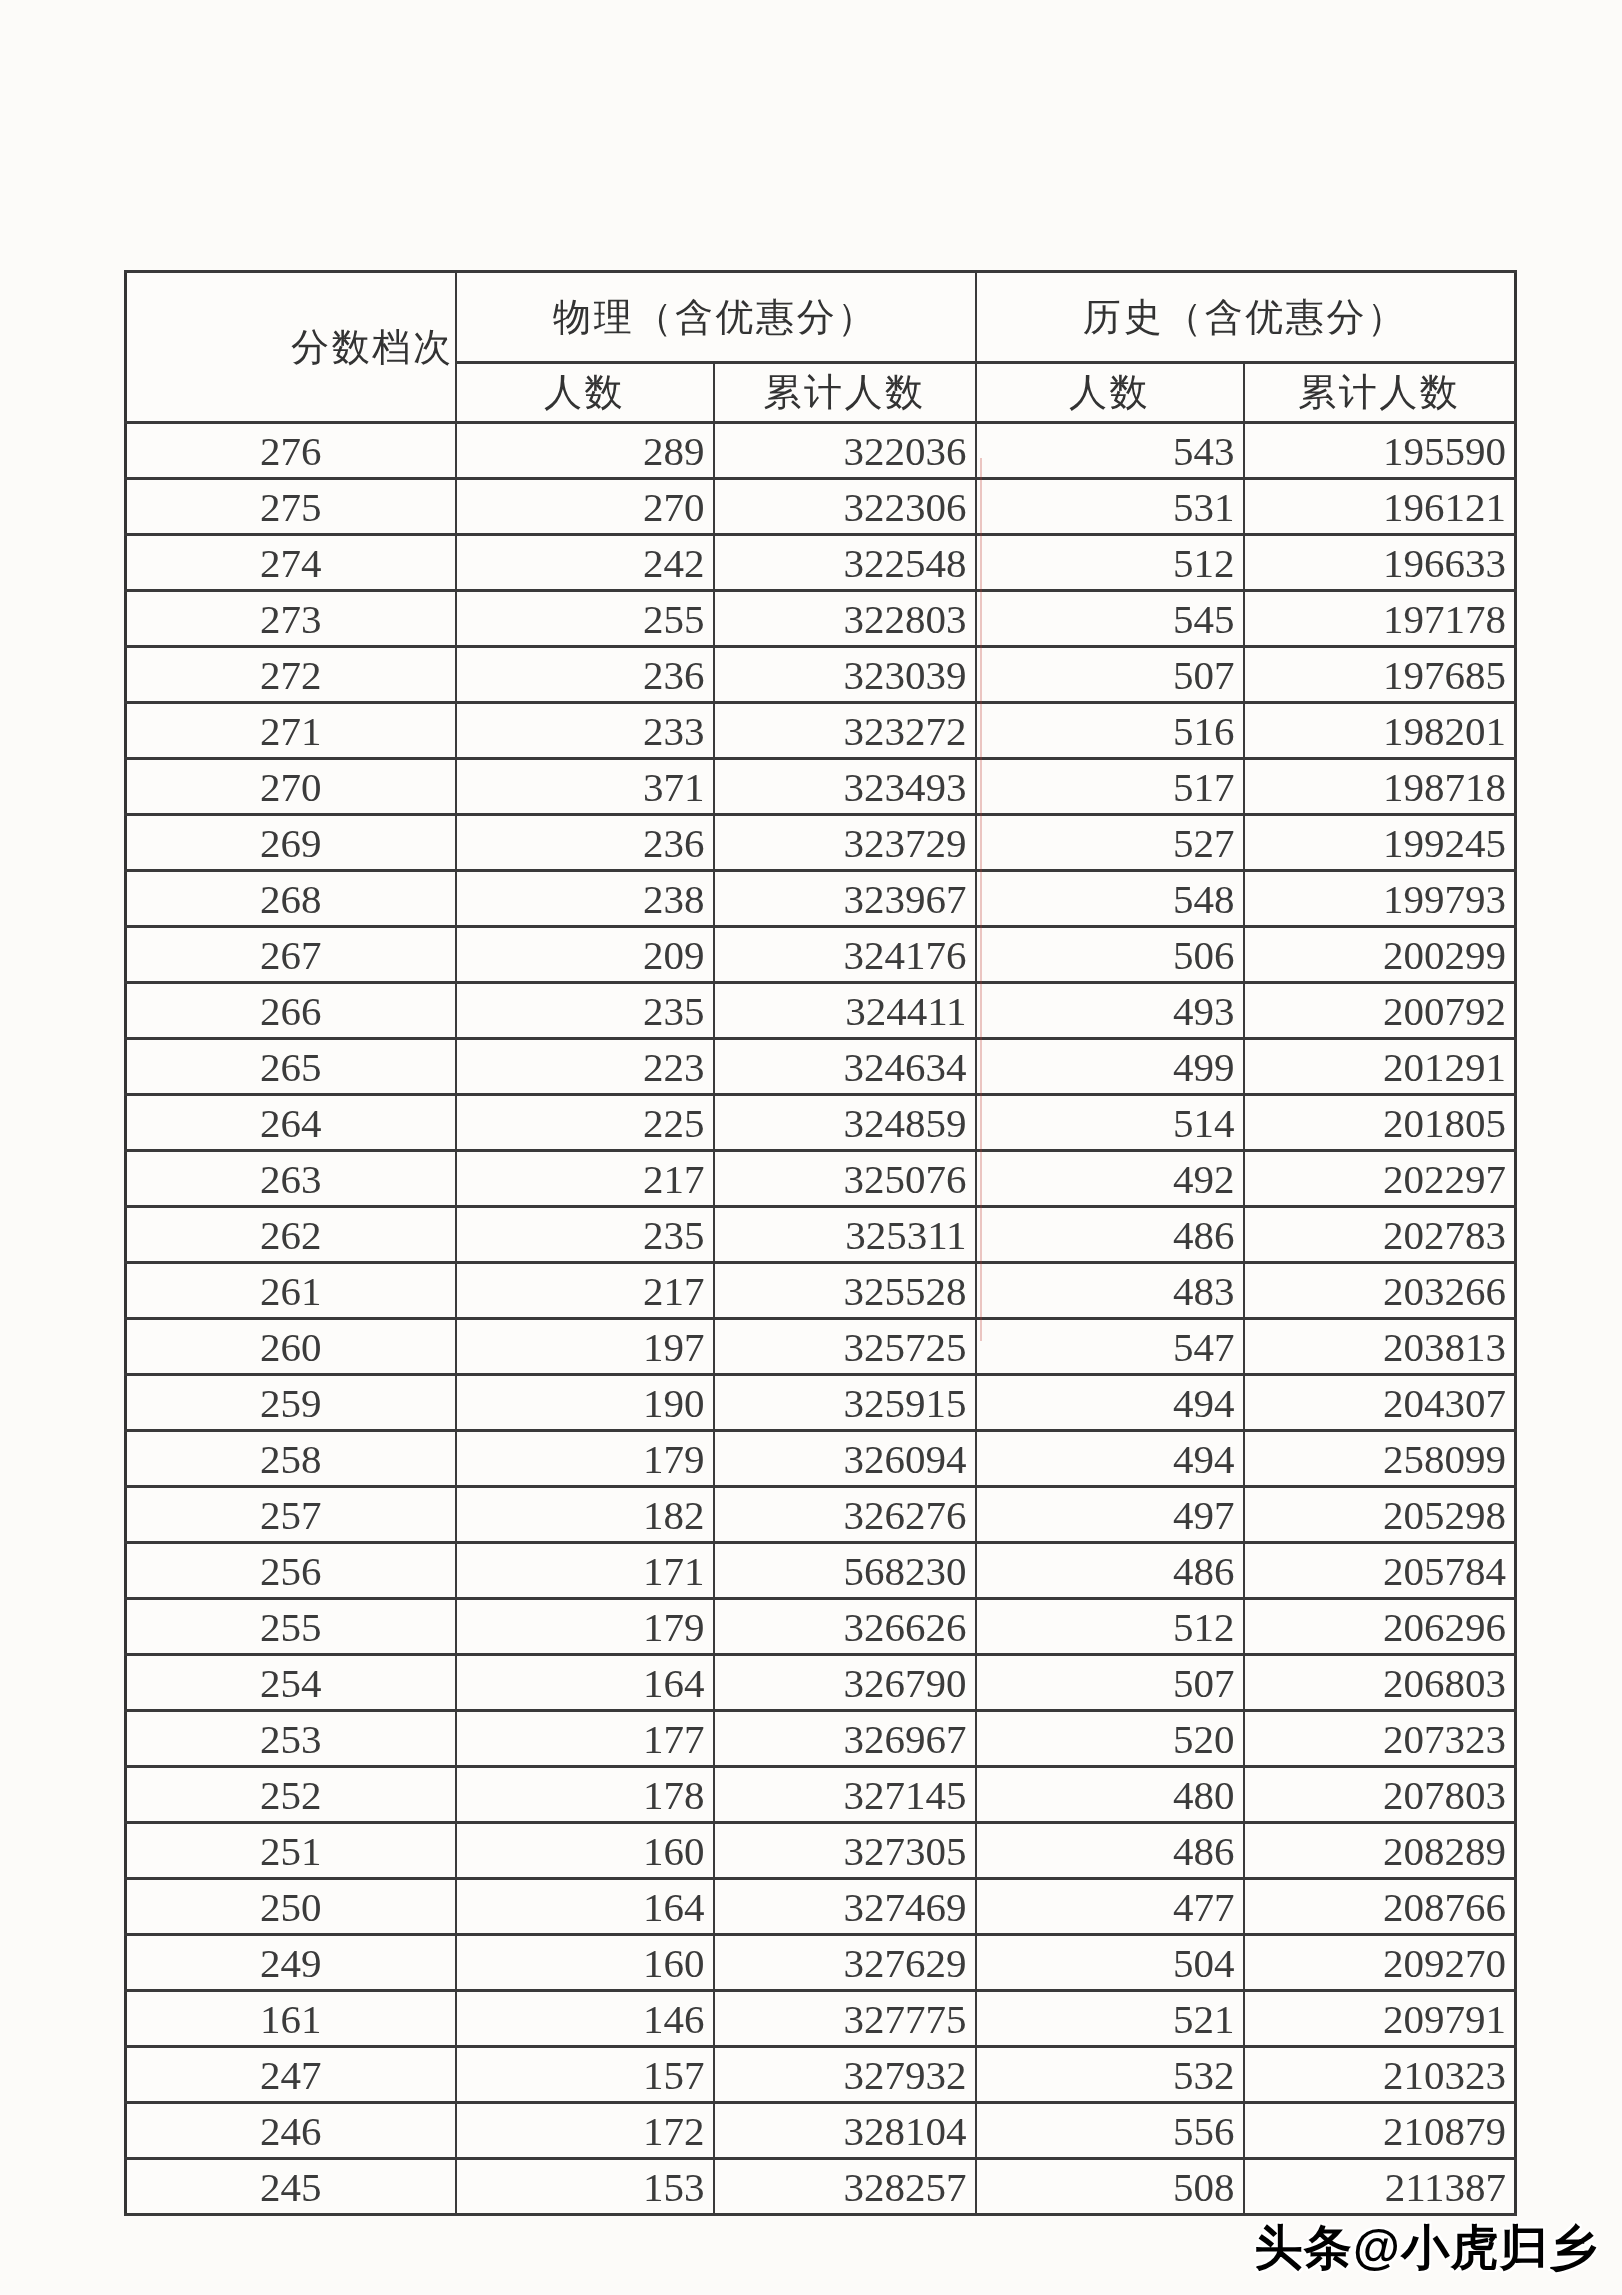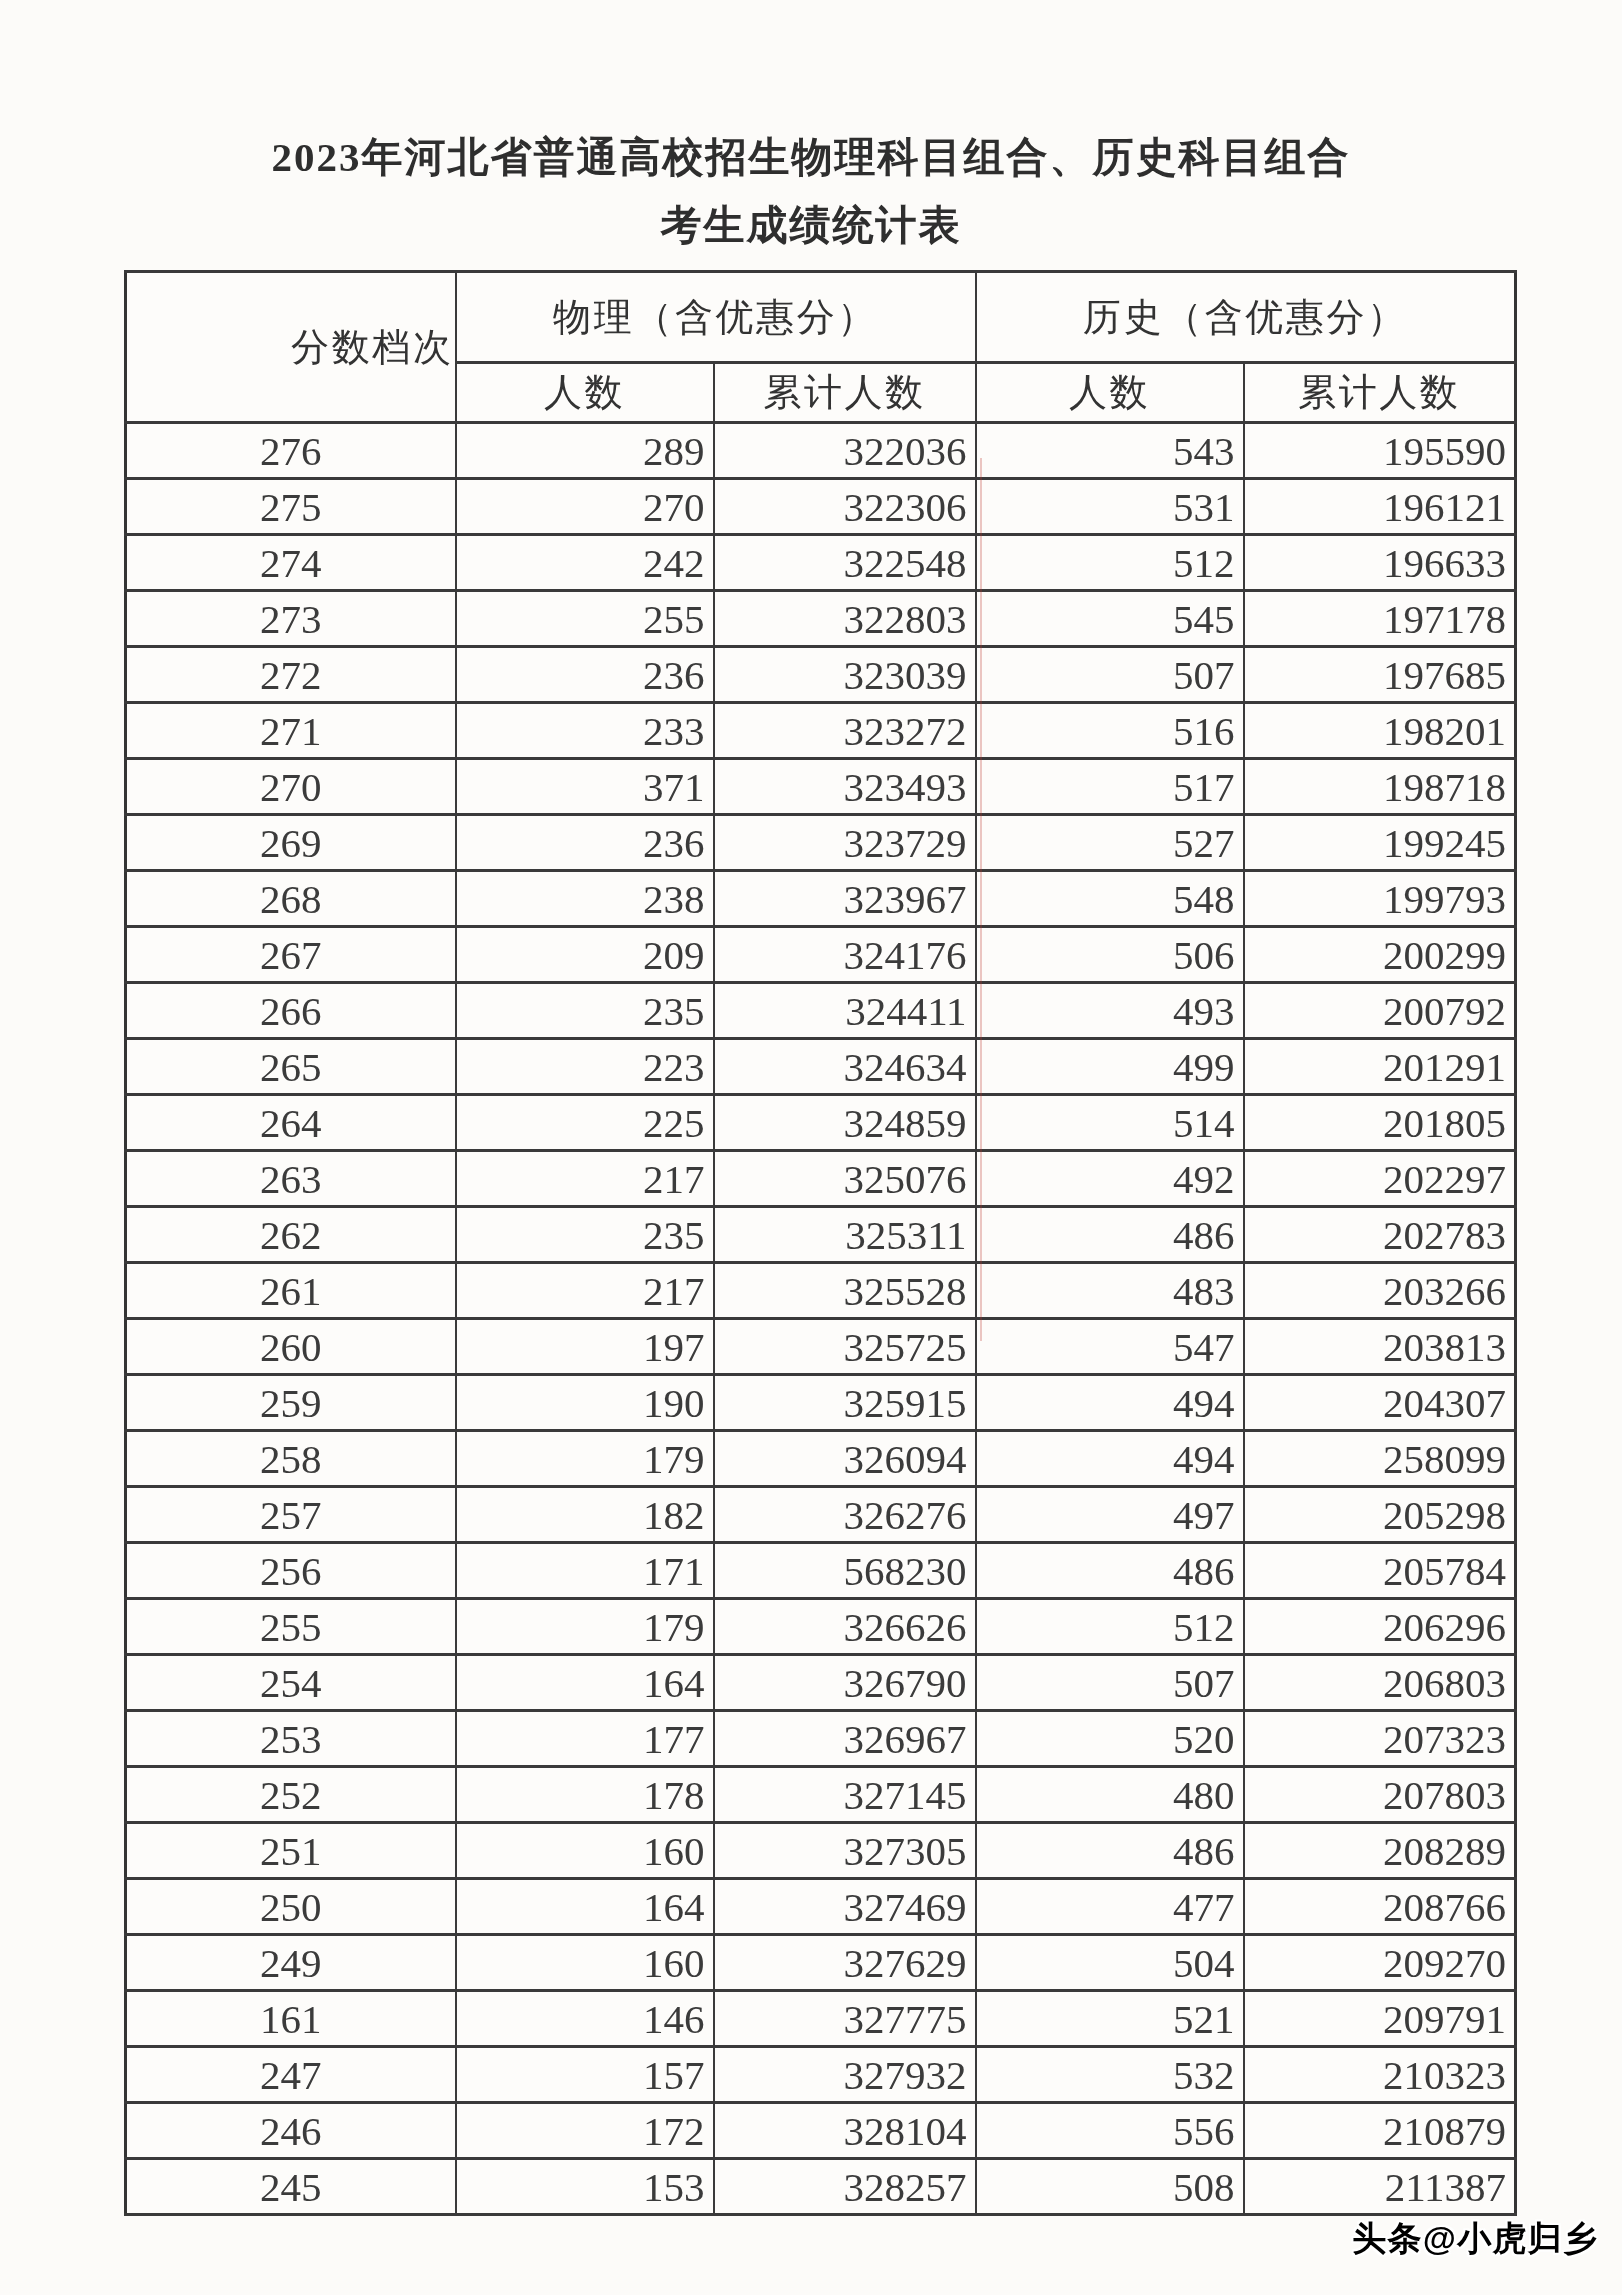--- a/index.html
+++ b/index.html
@@ -61,45 +61,41 @@
     text-align:center;
     font-family:"Liberation Sans","DejaVu Sans",sans-serif;
     font-size:21.6px;
     letter-spacing:2.6px;
     color:#8e8d8b;
   }
   .watermark{
     position:absolute;
     right:23.6px;top:2216px;
     font-family:"Liberation Sans","DejaVu Sans",sans-serif;
-    font-size:34px;
+    font-size:48px;
     font-weight:bold;
     letter-spacing:1.3px;
     color:#000000;
     text-shadow:
       2px 0 0 #ffffff,-2px 0 0 #ffffff,0 2px 0 #ffffff,0 -2px 0 #ffffff,
       2px 2px 0 #ffffff,-2px -2px 0 #ffffff,2px -2px 0 #ffffff,-2px 2px 0 #ffffff;
   }
   .red-artifact{
     position:absolute;
     left:980px;top:458px;
     width:2px;height:883px;
     background:rgba(190,55,45,0.28);
     pointer-events:none;
   }
 </style>
 </head>
 <body>
 
 <div class="page">
 
-  <div class="title">
-    <div>2023年河北省普通高校招生物理科目组合、历史科目组合</div>
-    <div>考生成绩统计表</div>
-  </div>
 
   <table class="score-table">
     <colgroup>
       <col style="width:330px">
       <col style="width:258px">
       <col style="width:262px">
       <col style="width:268px">
       <col style="width:272px">
     </colgroup>
     <thead>

